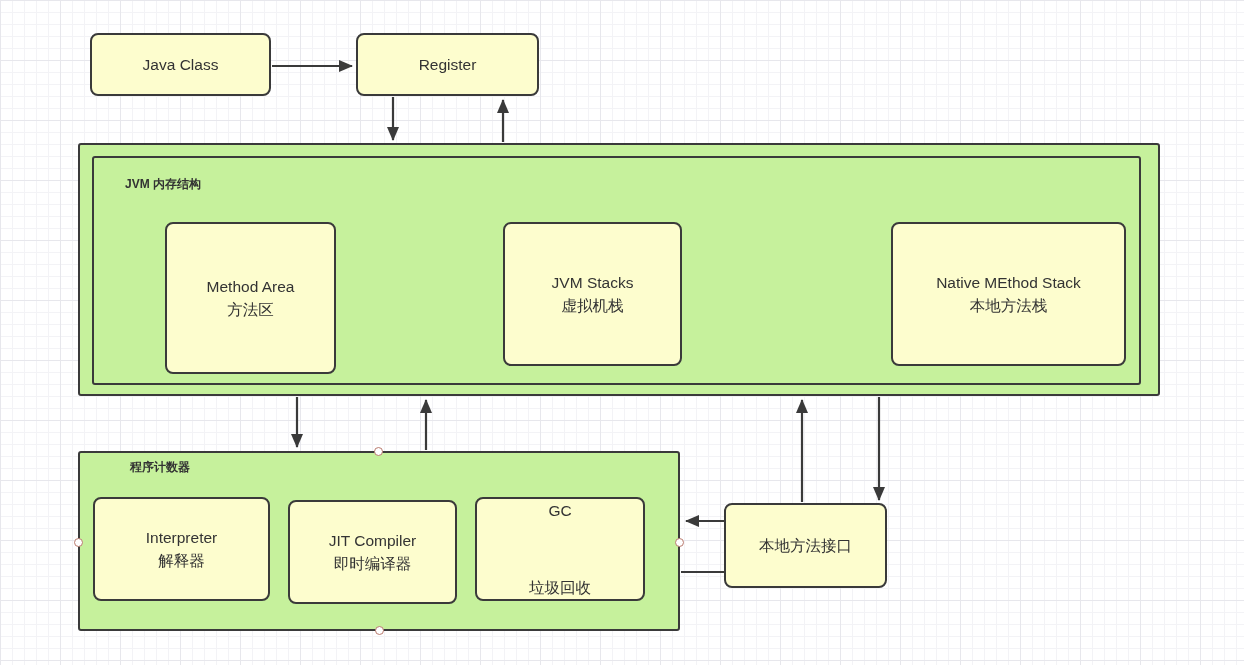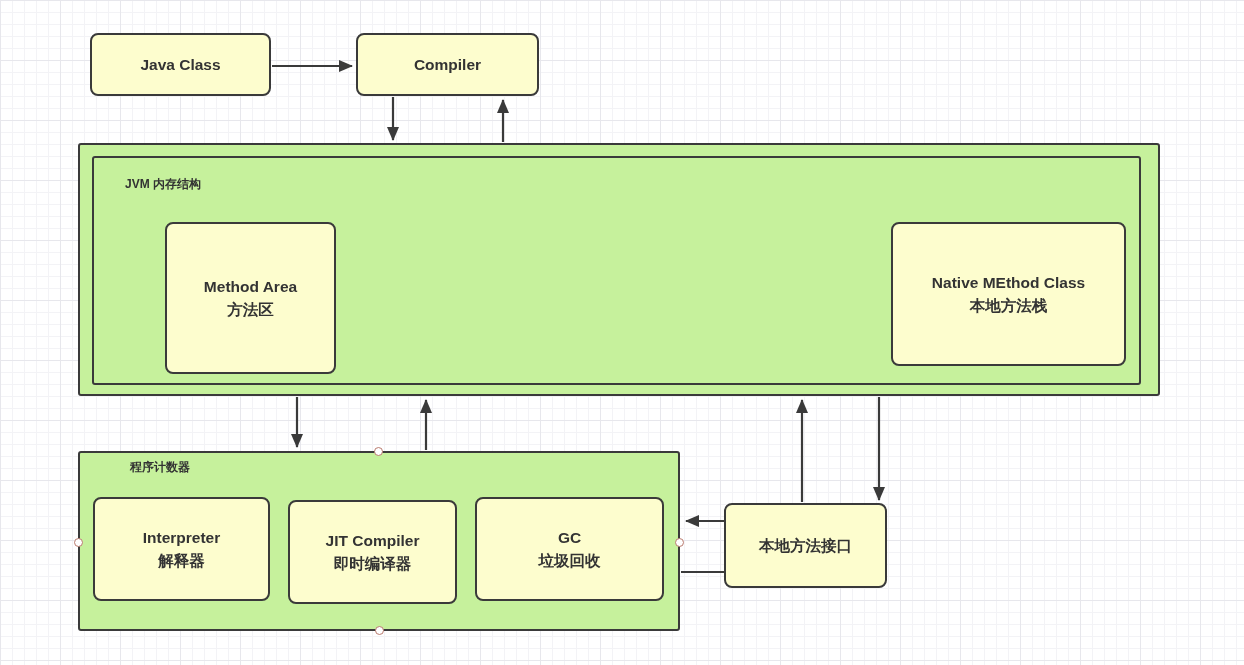--- a/index.html
+++ b/index.html
@@ -14,21 +14,21 @@
       linear-gradient(to right, #e7e7ec 1px, transparent 1px),
       linear-gradient(to bottom, #e7e7ec 1px, transparent 1px),
       linear-gradient(to right, #f3f3f6 1px, transparent 1px),
       linear-gradient(to bottom, #f3f3f6 1px, transparent 1px);
     background-size:60px 60px,60px 60px,12px 12px,12px 12px;
   }
   .node{
     position:absolute;box-sizing:border-box;
     border:2px solid #3a3a3a;
     display:flex;flex-direction:column;align-items:center;justify-content:center;
-    color:#333333;font-weight:bold;font-size:15.5px;line-height:1.5;
+    color:#333333;font-weight:normal;font-size:15.5px;line-height:1.5;
     text-align:center;
   }
   .yellow{background:#fdfdce;border-radius:8px;}
   .container-box{
     position:absolute;box-sizing:border-box;
     background:#c6f19c;border:2px solid #3a3a3a;border-radius:3px;
   }
   .container-title{
     position:absolute;color:#333333;font-weight:bold;font-size:12px;
     white-space:nowrap;
@@ -51,21 +51,21 @@
   #mem-2{left:310px;top:222px;width:179px;height:144px;}
   #mem-3{left:503px;top:222px;width:179px;height:144px;}
   #mem-4{left:696px;top:222px;width:172px;height:144px;}
   #mem-5{left:891px;top:222px;width:235px;height:144px;}
 
   
   #engine{left:78px;top:451px;width:602px;height:180px;}
   #engine-title{left:130px;top:459px;}
   #eng-1{left:93px;top:497px;width:177px;height:104px;}
   #eng-2{left:288px;top:500px;width:169px;height:104px;}
-  #eng-3{left:475px;top:497px;width:189px;height:104px;}
+  #eng-3{left:475px;top:497px;width:170px;height:104px;justify-content:space-between;}
 
   
   #native-interface{left:724px;top:503px;width:163px;height:85px;}
 
   
   #handle-top{left:374px;top:447px;}
   #handle-bottom{left:375px;top:626px;}
   #handle-left{left:74px;top:538px;}
   #handle-right{left:675px;top:538px;}
 </style>
@@ -88,33 +88,37 @@
     <line x1="802" y1="502" x2="802" y2="400" stroke="#3a3a3a" stroke-width="2.2" marker-end="url(#ah)"></line>
     <line x1="879" y1="397" x2="879" y2="500" stroke="#3a3a3a" stroke-width="2.2" marker-end="url(#ah)"></line>
     <line x1="753" y1="521" x2="686" y2="521" stroke="#3a3a3a" stroke-width="2.2" marker-end="url(#ah)"></line>
     <line x1="681" y1="572" x2="749" y2="572" stroke="#3a3a3a" stroke-width="2.2" marker-end="url(#ah)"></line>
   </svg>
 
   <div id="java-class" class="node yellow">
     <span>Java Class</span>
   </div>
   <div id="class-load" class="node yellow">
-    <span>Compiler</span>
+    <span>Register</span>
   </div>
 
   <div id="jvm-outer" class="container-box"></div>
   <div id="jvm-inner" class="container-box"></div>
   <span id="jvm-title" class="container-title">JVM 内存结构</span>
 
   <div id="mem-1" class="node yellow">
     <span>Method Area</span>
     <span>方法区</span>
   </div>
+  <div id="mem-3" class="node yellow">
+    <span>JVM Stacks</span>
+    <span>虚拟机栈</span>
+  </div>
   <div id="mem-5" class="node yellow">
-    <span>Native MEthod Class</span>
+    <span>Native MEthod Stack</span>
     <span>本地方法栈</span>
   </div>
 
   <div id="engine" class="container-box"></div>
   <span id="engine-title" class="container-title">程序计数器</span>
 
   <div id="eng-1" class="node yellow">
     <span>Interpreter</span>
     <span>解释器</span>
   </div>

